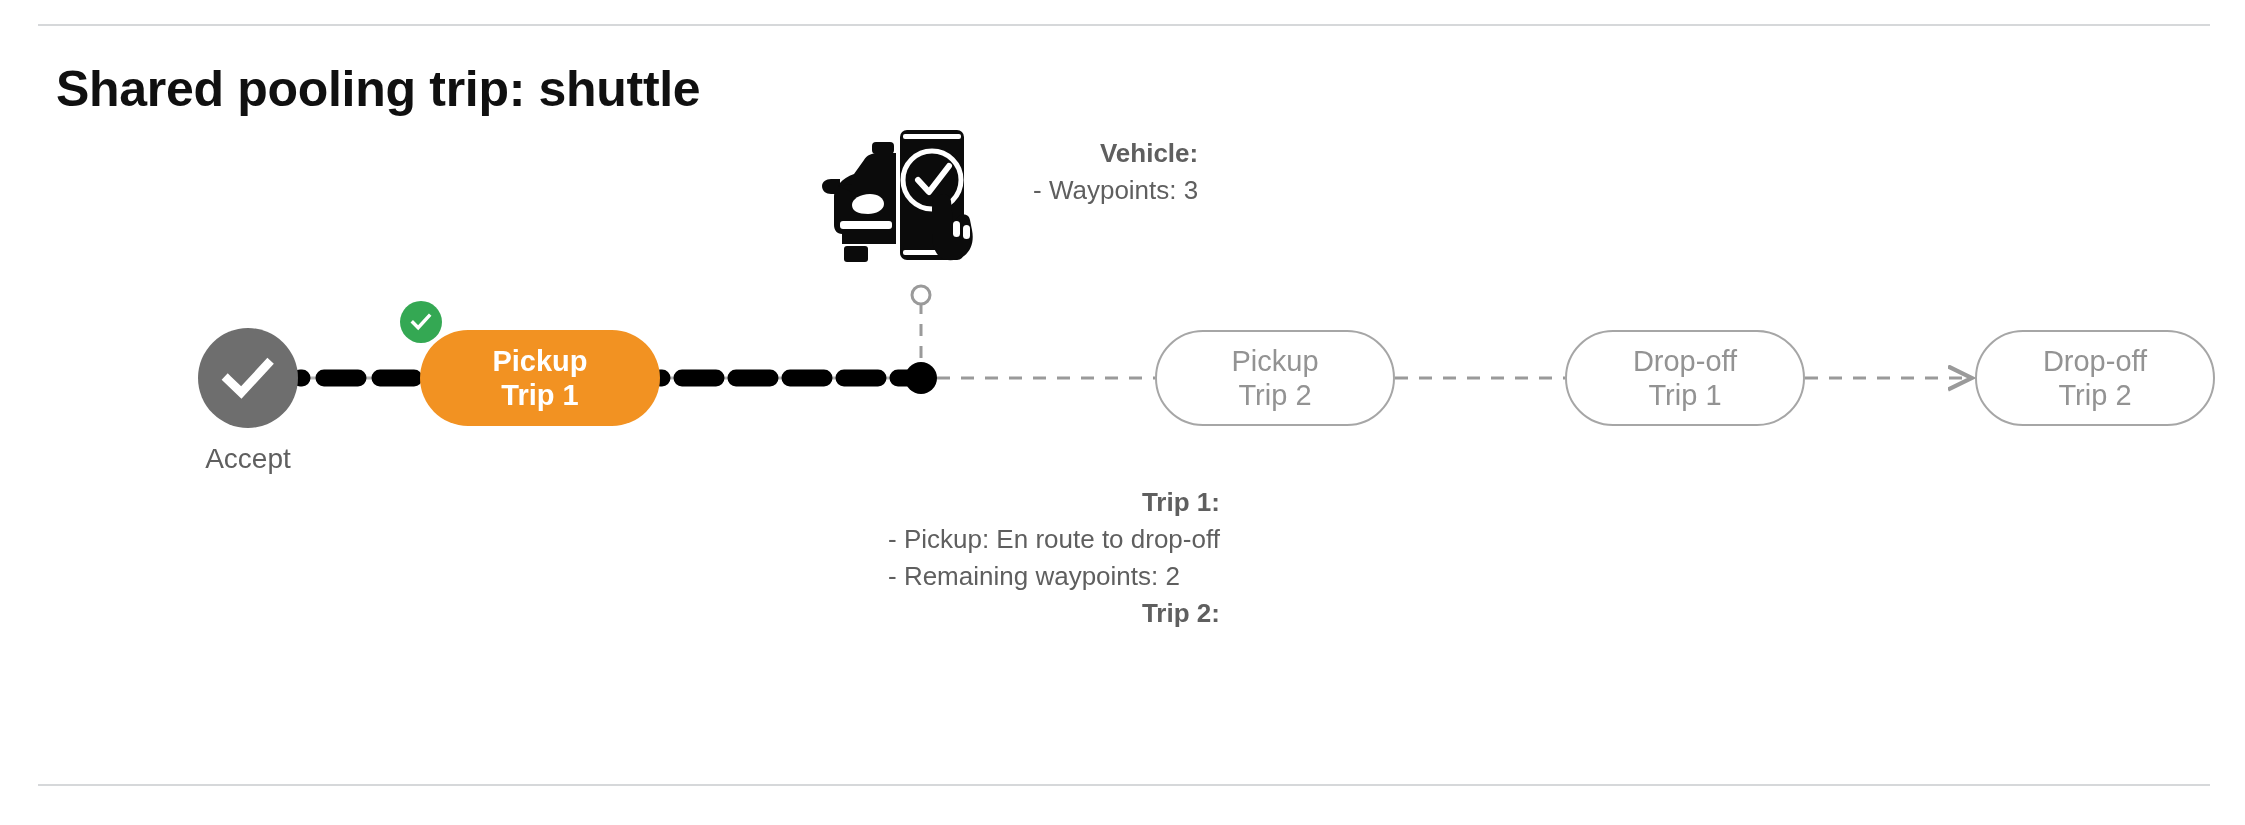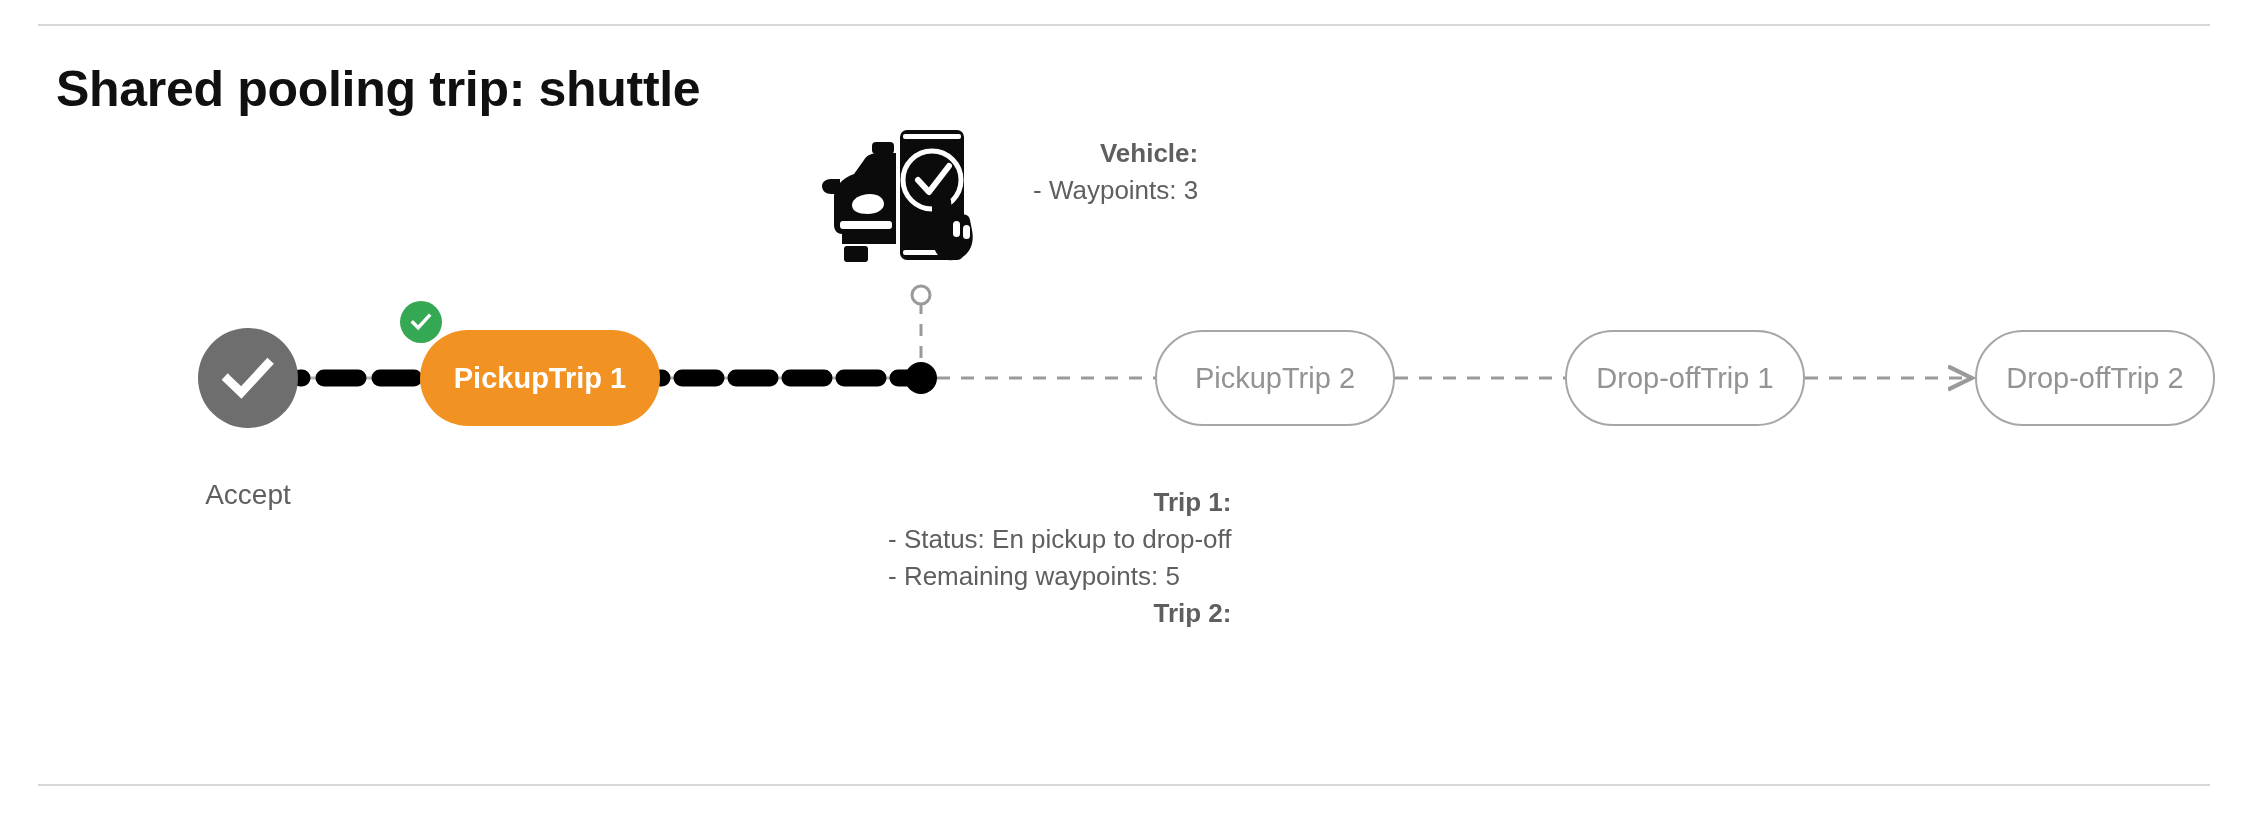--- a/index.html
+++ b/index.html
@@ -52,21 +52,21 @@
     width: 2245px;
     height: 825px;
     overflow: visible;
   }
 
   
   .node {
     position: absolute;
     box-sizing: border-box;
     display: flex;
-    flex-direction: row;
+    flex-direction: column;
     align-items: center;
     justify-content: center;
     line-height: 1.18;
     white-space: nowrap;
   }
 
   .node-circle {
     left: 198px;
     top: 328px;
     width: 100px;
@@ -104,21 +104,20 @@
 
   .node-sub-label {
     position: absolute;
     left: 118px;
     top: 440px;
     width: 260px;
     text-align: center;
     font-size: 28px;
     color: #5f5f5f;
     line-height: 1.35;
-    margin-top: 36px;
   }
 
   
   .badge-check {
     position: absolute;
     left: 400px;
     top: 301px;
     width: 42px;
     height: 42px;
     border-radius: 50%;
@@ -258,18 +257,18 @@
     </svg>
   </div>
 
   <div class="annot annot-vehicle">
     <span class="annot-row hd">Vehicle:</span>
     <span class="annot-row">- Waypoints: 3</span>
   </div>
 
   <div class="annot annot-trips">
     <span class="annot-row hd">Trip 1:</span>
-    <span class="annot-row">- Status:  En pickup to drop-off</span>
-    <span class="annot-row">- Remaining waypoints: 5</span>
+    <span class="annot-row">- Pickup:  En route to drop-off</span>
+    <span class="annot-row">- Remaining waypoints: 2</span>
     <span class="annot-row hd">Trip 2:</span>
   </div>
 
 </div>
 
 </body></html>

